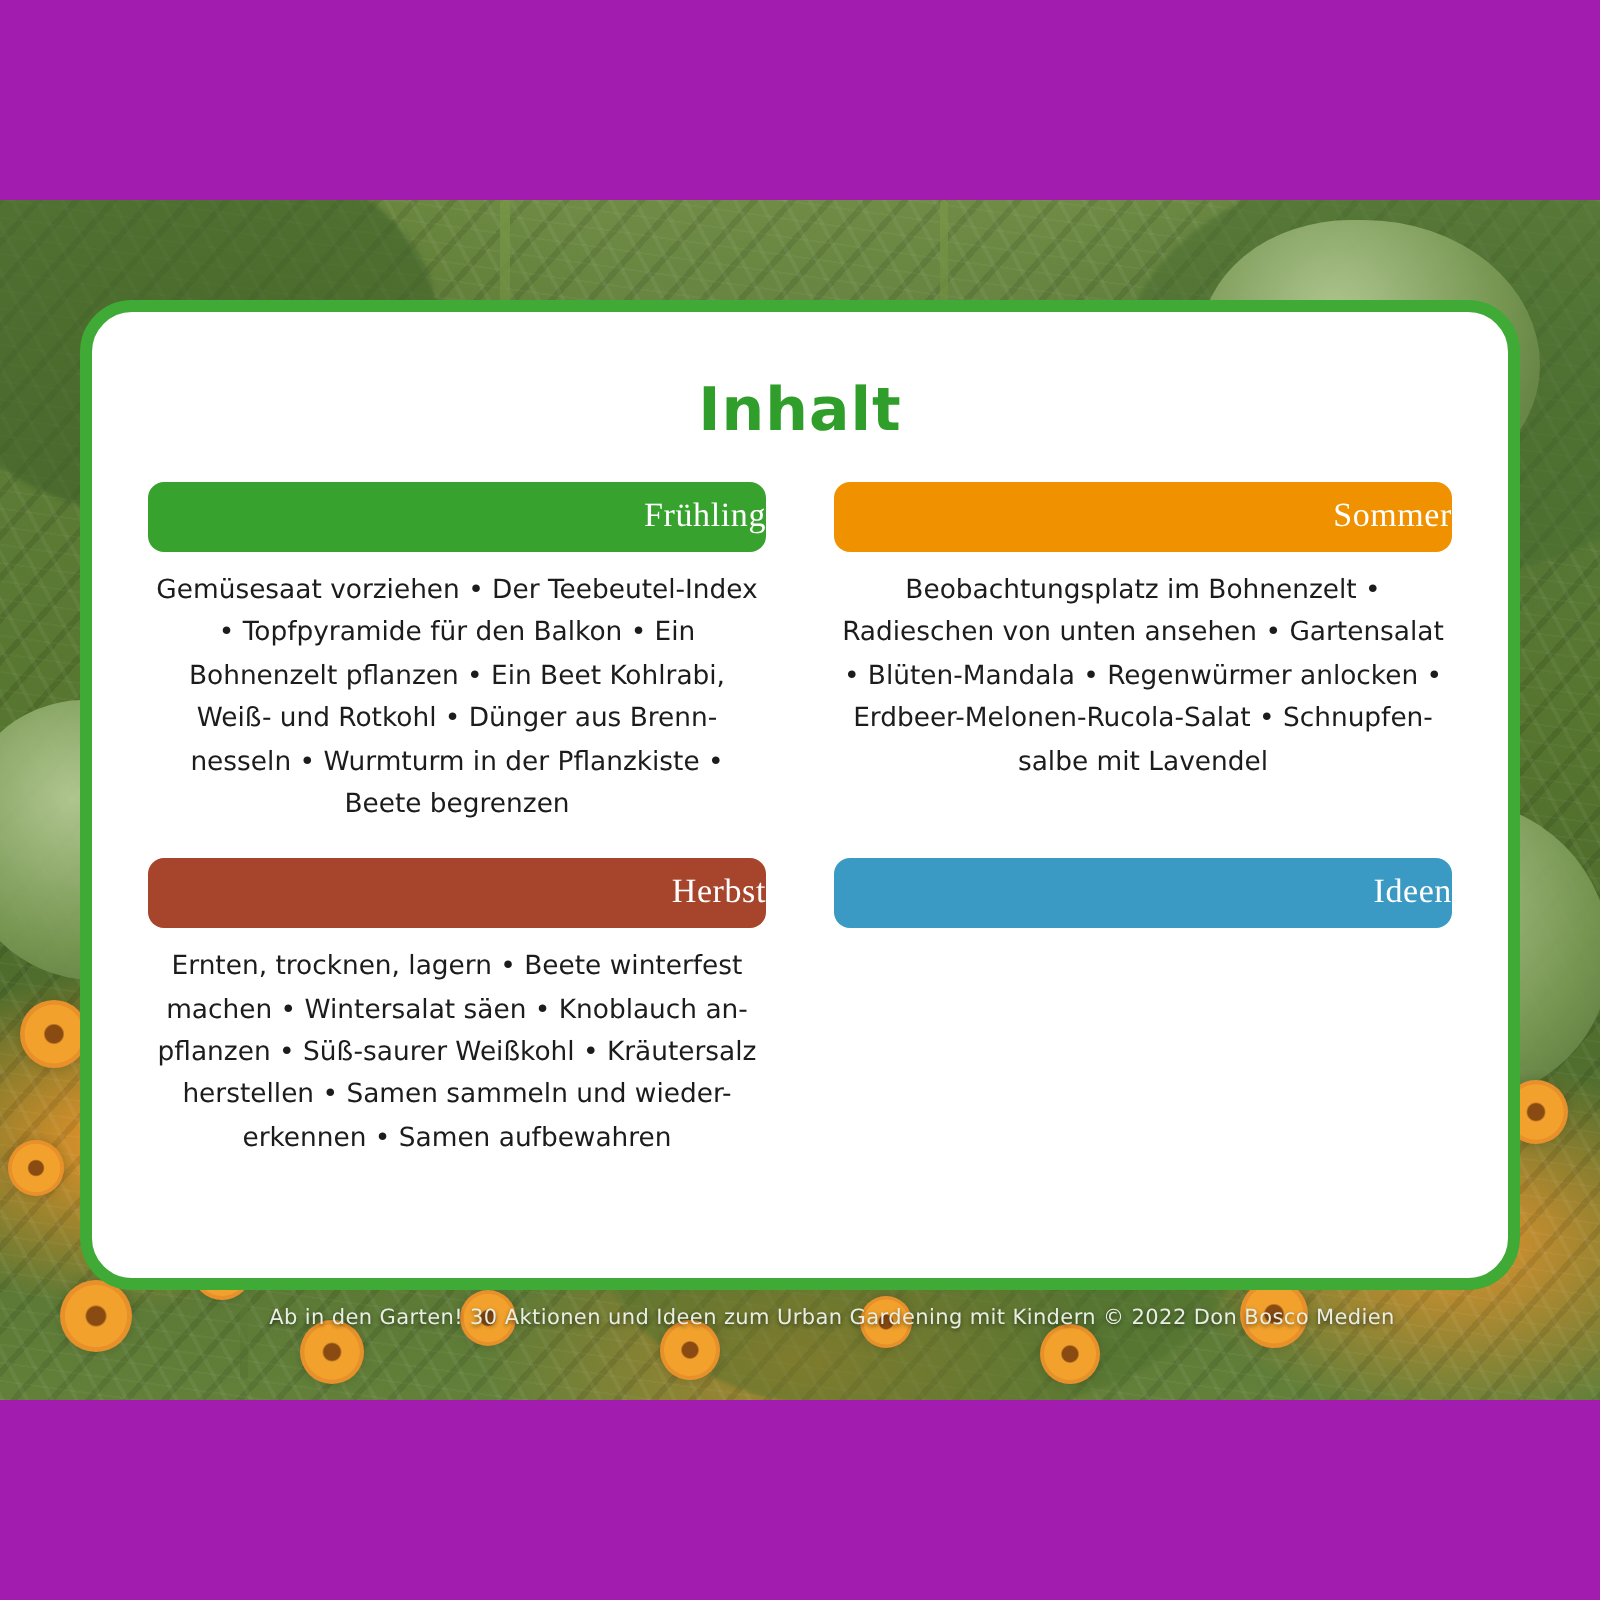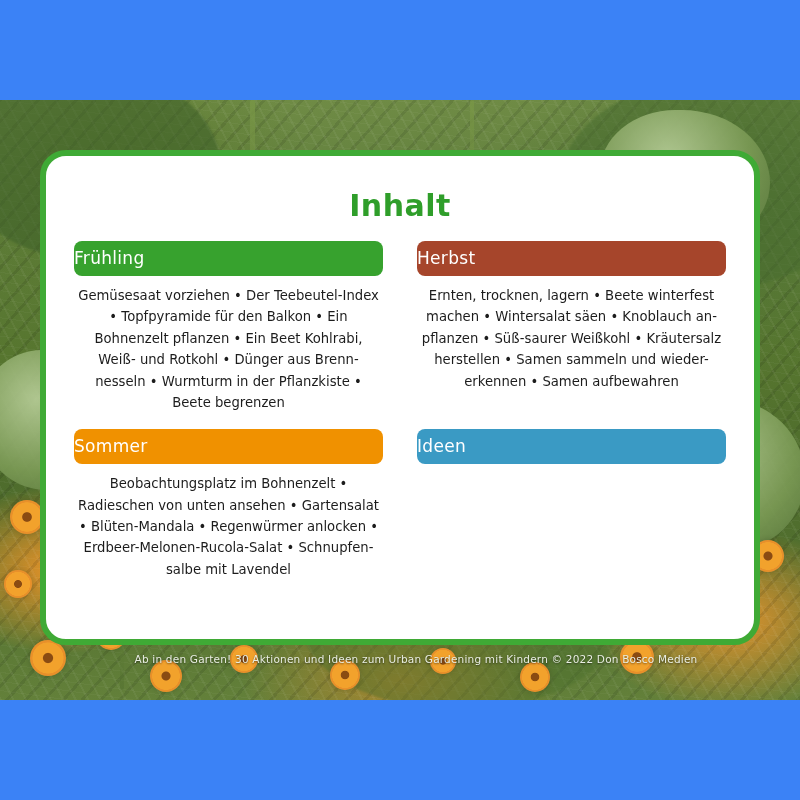--- a/index.html
+++ b/index.html
@@ -12,21 +12,21 @@
     background: #ffffff;
     font-family: "DejaVu Sans", sans-serif;
     overflow: hidden;
   }
 
   
   .page {
     position: relative;
     width: 800px;
     height: 800px;
-    background: #3b82f6;
+    background: #a21caf;
     overflow: hidden;
   }
   .photo {
     position: absolute;
     left: 0;
     top: 100px;
     width: 800px;
     height: 600px;
     overflow: hidden;
     background:
@@ -102,24 +102,25 @@
     row-gap: 16px;
   }
 
   .season {
     display: flex;
     flex-direction: column;
   }
   .season-head {
     border-radius: 8px;
     color: #ffffff;
-    text-align: left;
+    text-align: right;
     font-size: 17px;
     padding: 7px 0 8px 0;
     letter-spacing: 0.3px;
+    font-family: Liberation Serif, serif;
   }
   .season-body {
     margin-top: 9px;
     text-align: center;
     font-size: 13.2px;
     line-height: 1.62;
     color: #1c1c1c;
     padding: 0 2px;
   }
 
@@ -175,30 +176,30 @@
     <div class="title">Inhalt</div>
 
     <div class="grid">
 
       <div class="season">
         <div class="season-head" style="background:#37a22e;">Frühling</div>
         <div class="season-body">Gemüsesaat vorziehen • Der Teebeutel-Index • Topfpyramide für den Balkon • Ein Bohnenzelt pflanzen • Ein Beet Kohlrabi, Weiß- und Rotkohl • Dünger aus Brenn-nesseln • Wurmturm in der Pflanzkiste • Beete begrenzen</div>
       </div>
 
       <div class="season">
+        <div class="season-head" style="background:#f09100;">Sommer</div>
+        <div class="season-body">Beobachtungsplatz im Bohnenzelt • Radieschen von unten ansehen • Gartensalat • Blüten-Mandala • Regenwürmer anlocken • Erdbeer-Melonen-Rucola-Salat • Schnupfen-salbe mit Lavendel</div>
+      </div>
+
+      <div class="season">
         <div class="season-head" style="background:#a6452b;">Herbst</div>
         <div class="season-body">Ernten, trocknen, lagern • Beete winterfest machen • Wintersalat säen • Knoblauch an-pflanzen • Süß-saurer Weißkohl • Kräutersalz herstellen • Samen sammeln und wieder-erkennen • Samen aufbewahren</div>
       </div>
 
       <div class="season">
-        <div class="season-head" style="background:#f09100;">Sommer</div>
-        <div class="season-body">Beobachtungsplatz im Bohnenzelt • Radieschen von unten ansehen • Gartensalat • Blüten-Mandala • Regenwürmer anlocken • Erdbeer-Melonen-Rucola-Salat • Schnupfen-salbe mit Lavendel</div>
-      </div>
-
-      <div class="season">
         <div class="season-head" style="background:#3a9ac4;">Ideen</div>
       </div>
 
     </div>
   </div>
 
   <div class="credit">Ab in den Garten! 30 Aktionen und Ideen zum Urban Gardening mit Kindern © 2022 Don Bosco Medien</div>
 
 </div>
 

